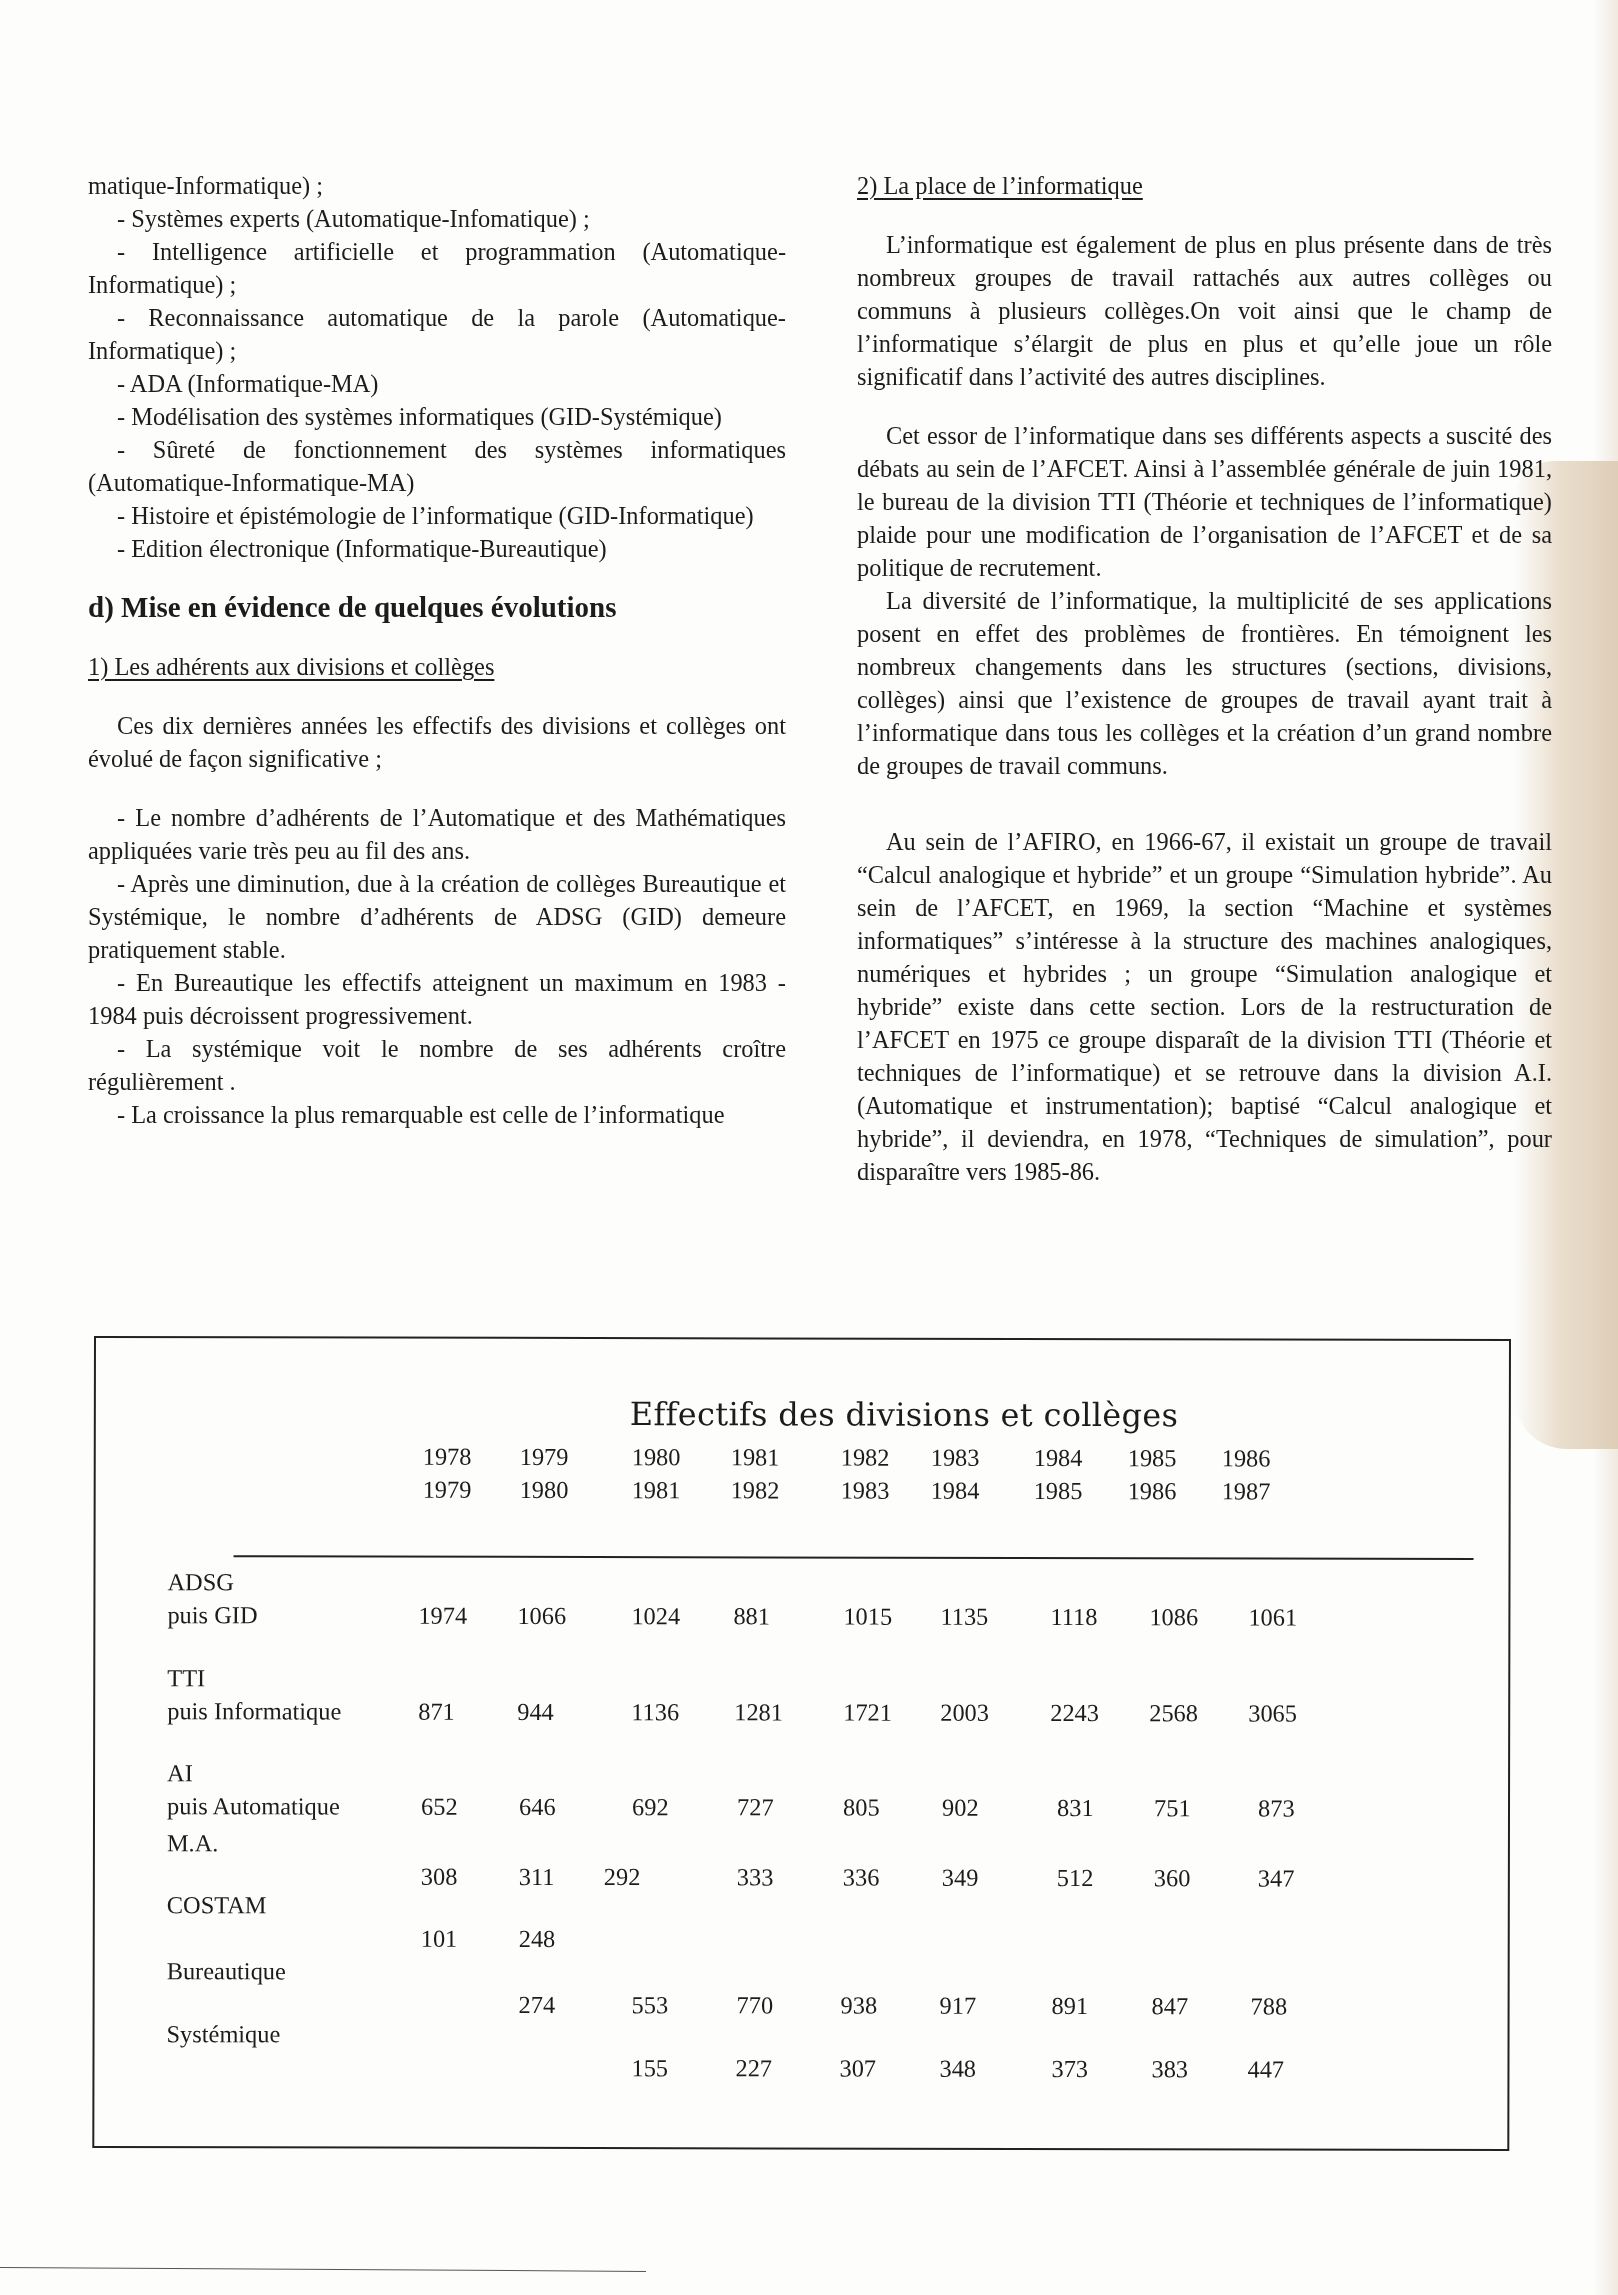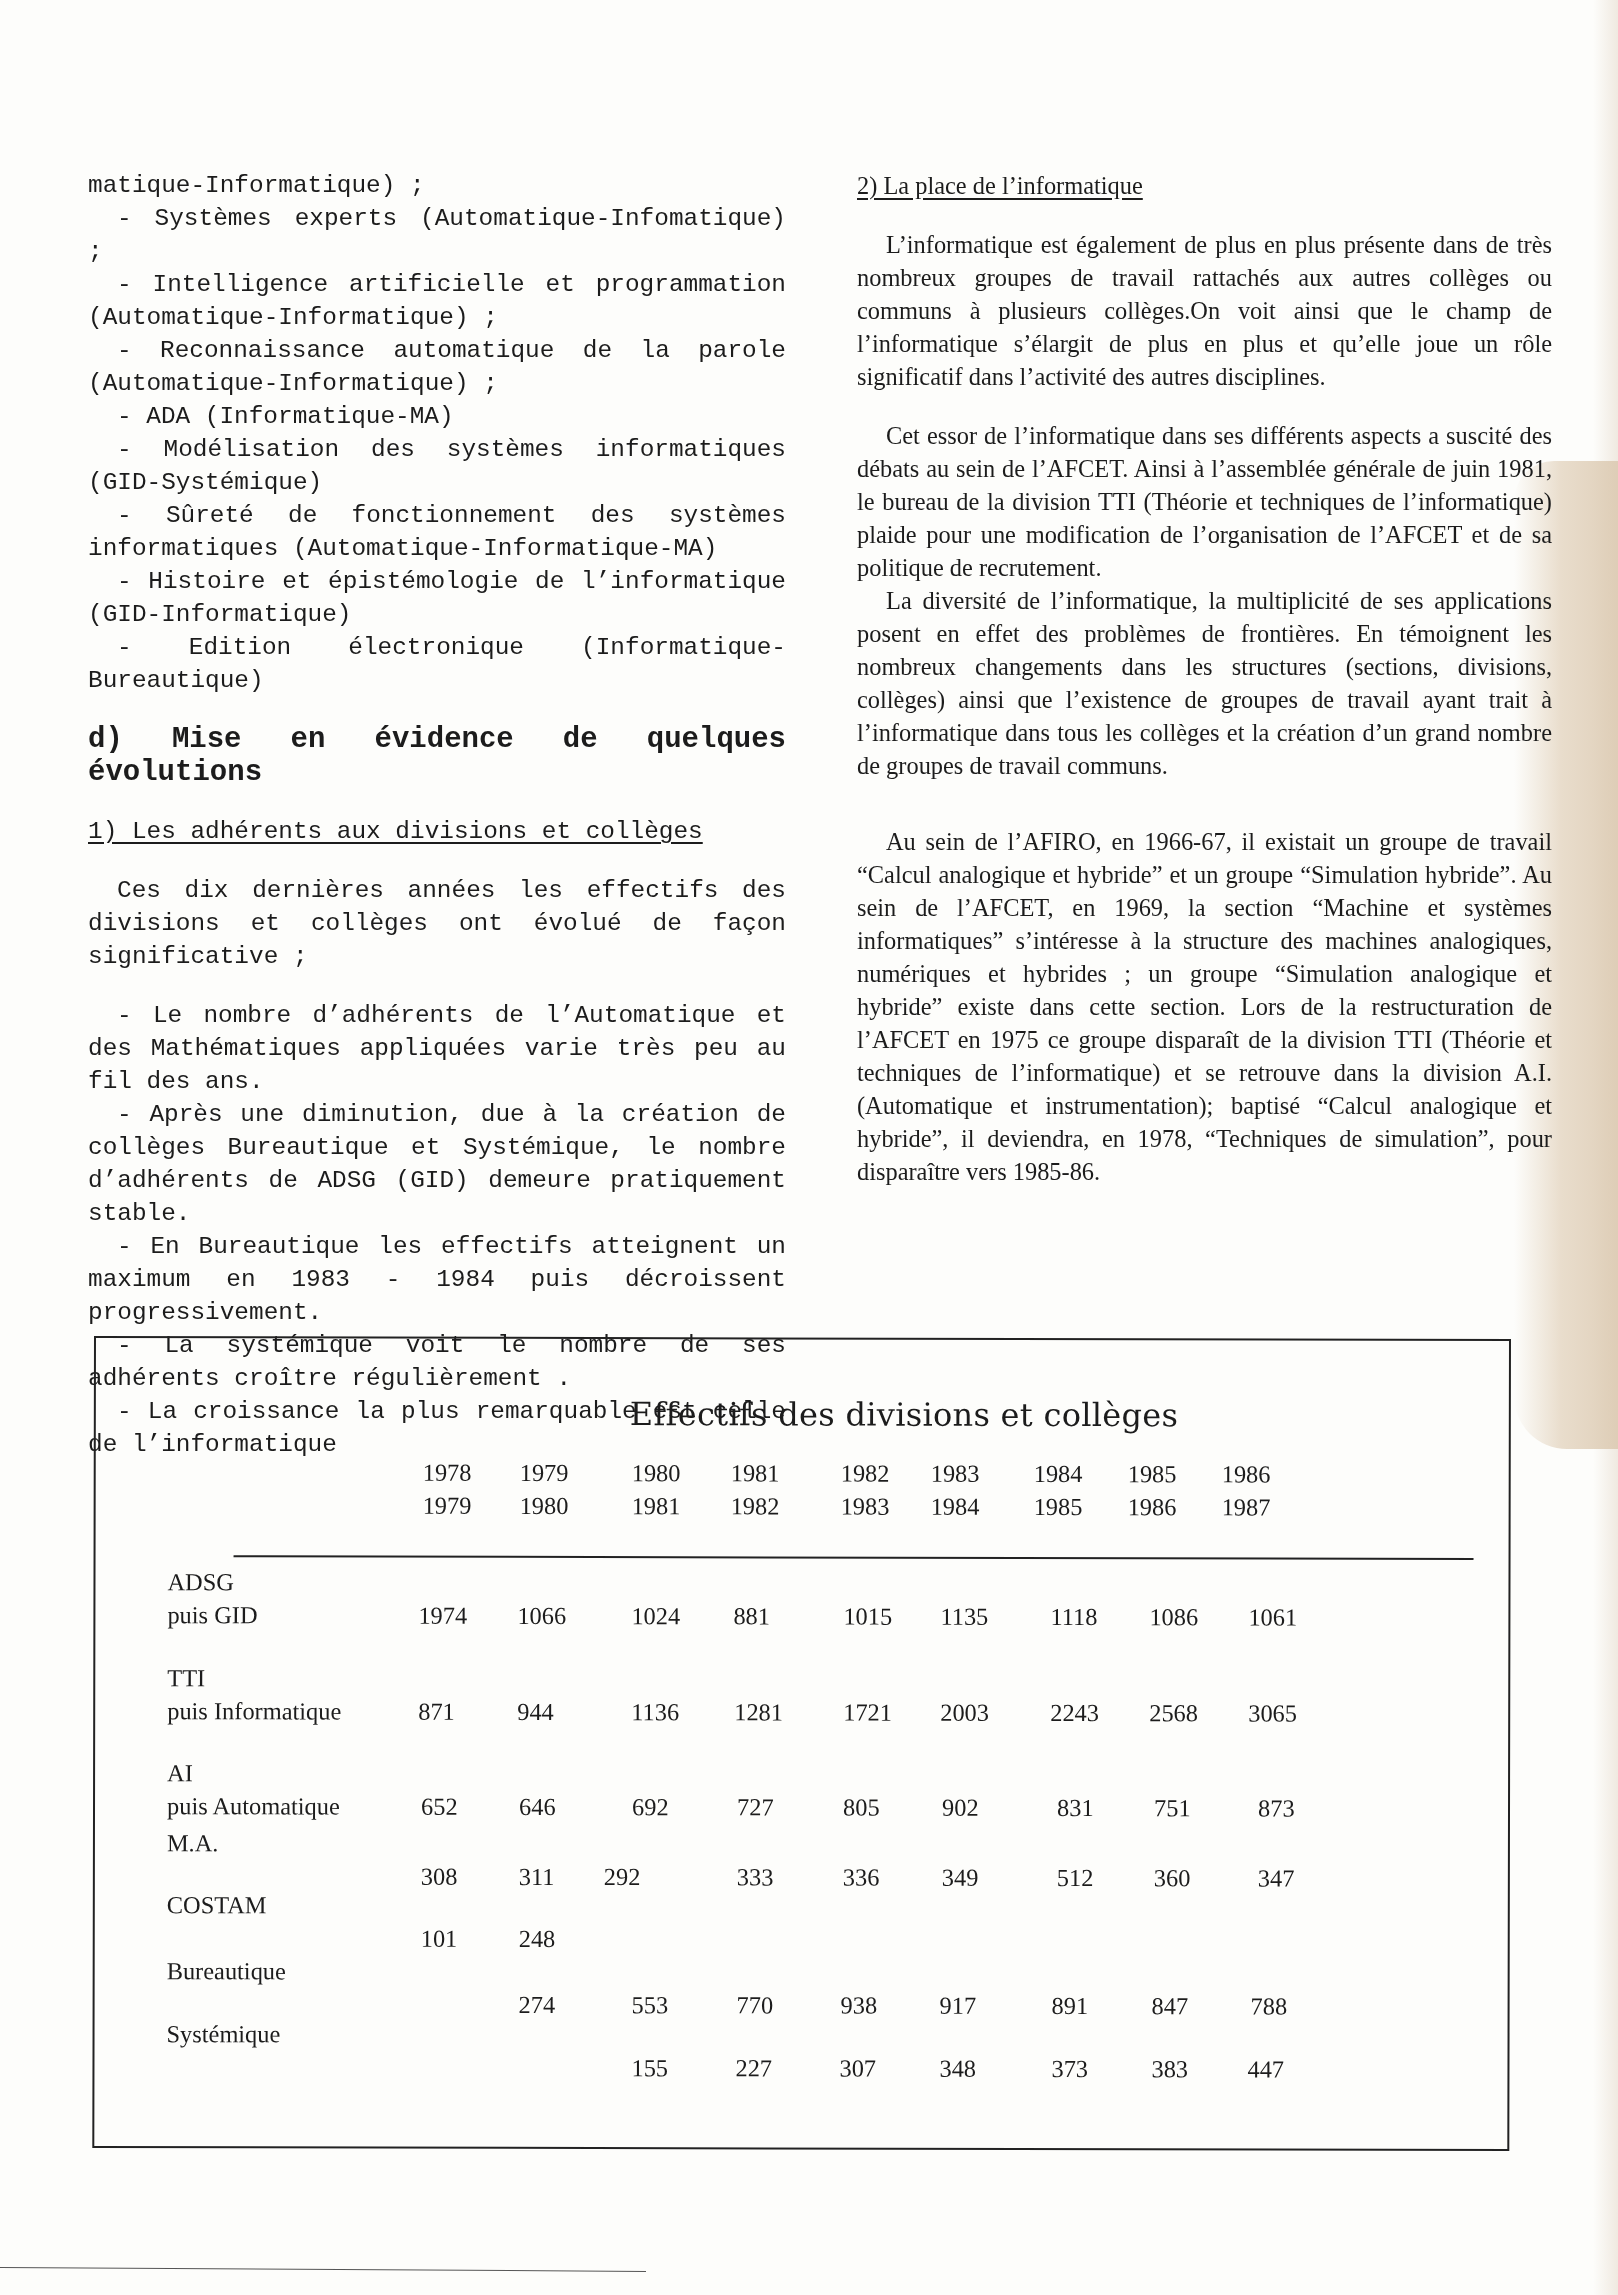--- a/index.html
+++ b/index.html
@@ -21,21 +21,21 @@
     position: absolute; right: 0; top: 0;
     width: 26px; height: 2295px;
     background: linear-gradient(90deg, rgba(235,225,210,0) 0%, rgba(225,212,195,0.5) 100%);
   }
   .col {
     position: absolute;
     font-size: 24.4px;
     line-height: 33px;
     text-align: justify;
   }
-  .col-left { left: 88px; top: 169px; width: 698px; font-family: Liberation Mono, monospace; }
+  .col-left { left: 88px; top: 169px; width: 698px; }
   .col-right { left: 857px; top: 169px; width: 695px; }
   .col p { margin: 0; }
   .indent { text-indent: 29px; }
   .hang { text-indent: 0; }
   .gap { height: 26px; }
   .gap-sm { height: 17px; }
   .heading-bold { font-weight: bold; font-size: 29px; margin-left: 2.6px; }
   .heading-u { text-decoration: underline; text-underline-offset: 4px; }
   .sub-heading { margin-left: 24px; }
 
@@ -48,21 +48,21 @@
     transform-origin: left top;
     box-sizing: border-box;
   }
   .table-title {
     position: absolute; left: 534px; top: 56px;
     font-size: 32px;
     font-family: "DejaVu Serif", serif;
     letter-spacing: 0.3px;
   }
   .hdr-cell {
-    position: absolute; top: 117px;
+    position: absolute; top: 101px;
     font-size: 24.4px; line-height: 33px;
     text-align: left;
   }
   .hdr-rule {
     position: absolute; left: 138px; top: 217px;
     width: 1240px; height: 0;
     border-top: 2px solid #222;
   }
   .row-label {
     position: absolute; left: 72px;

